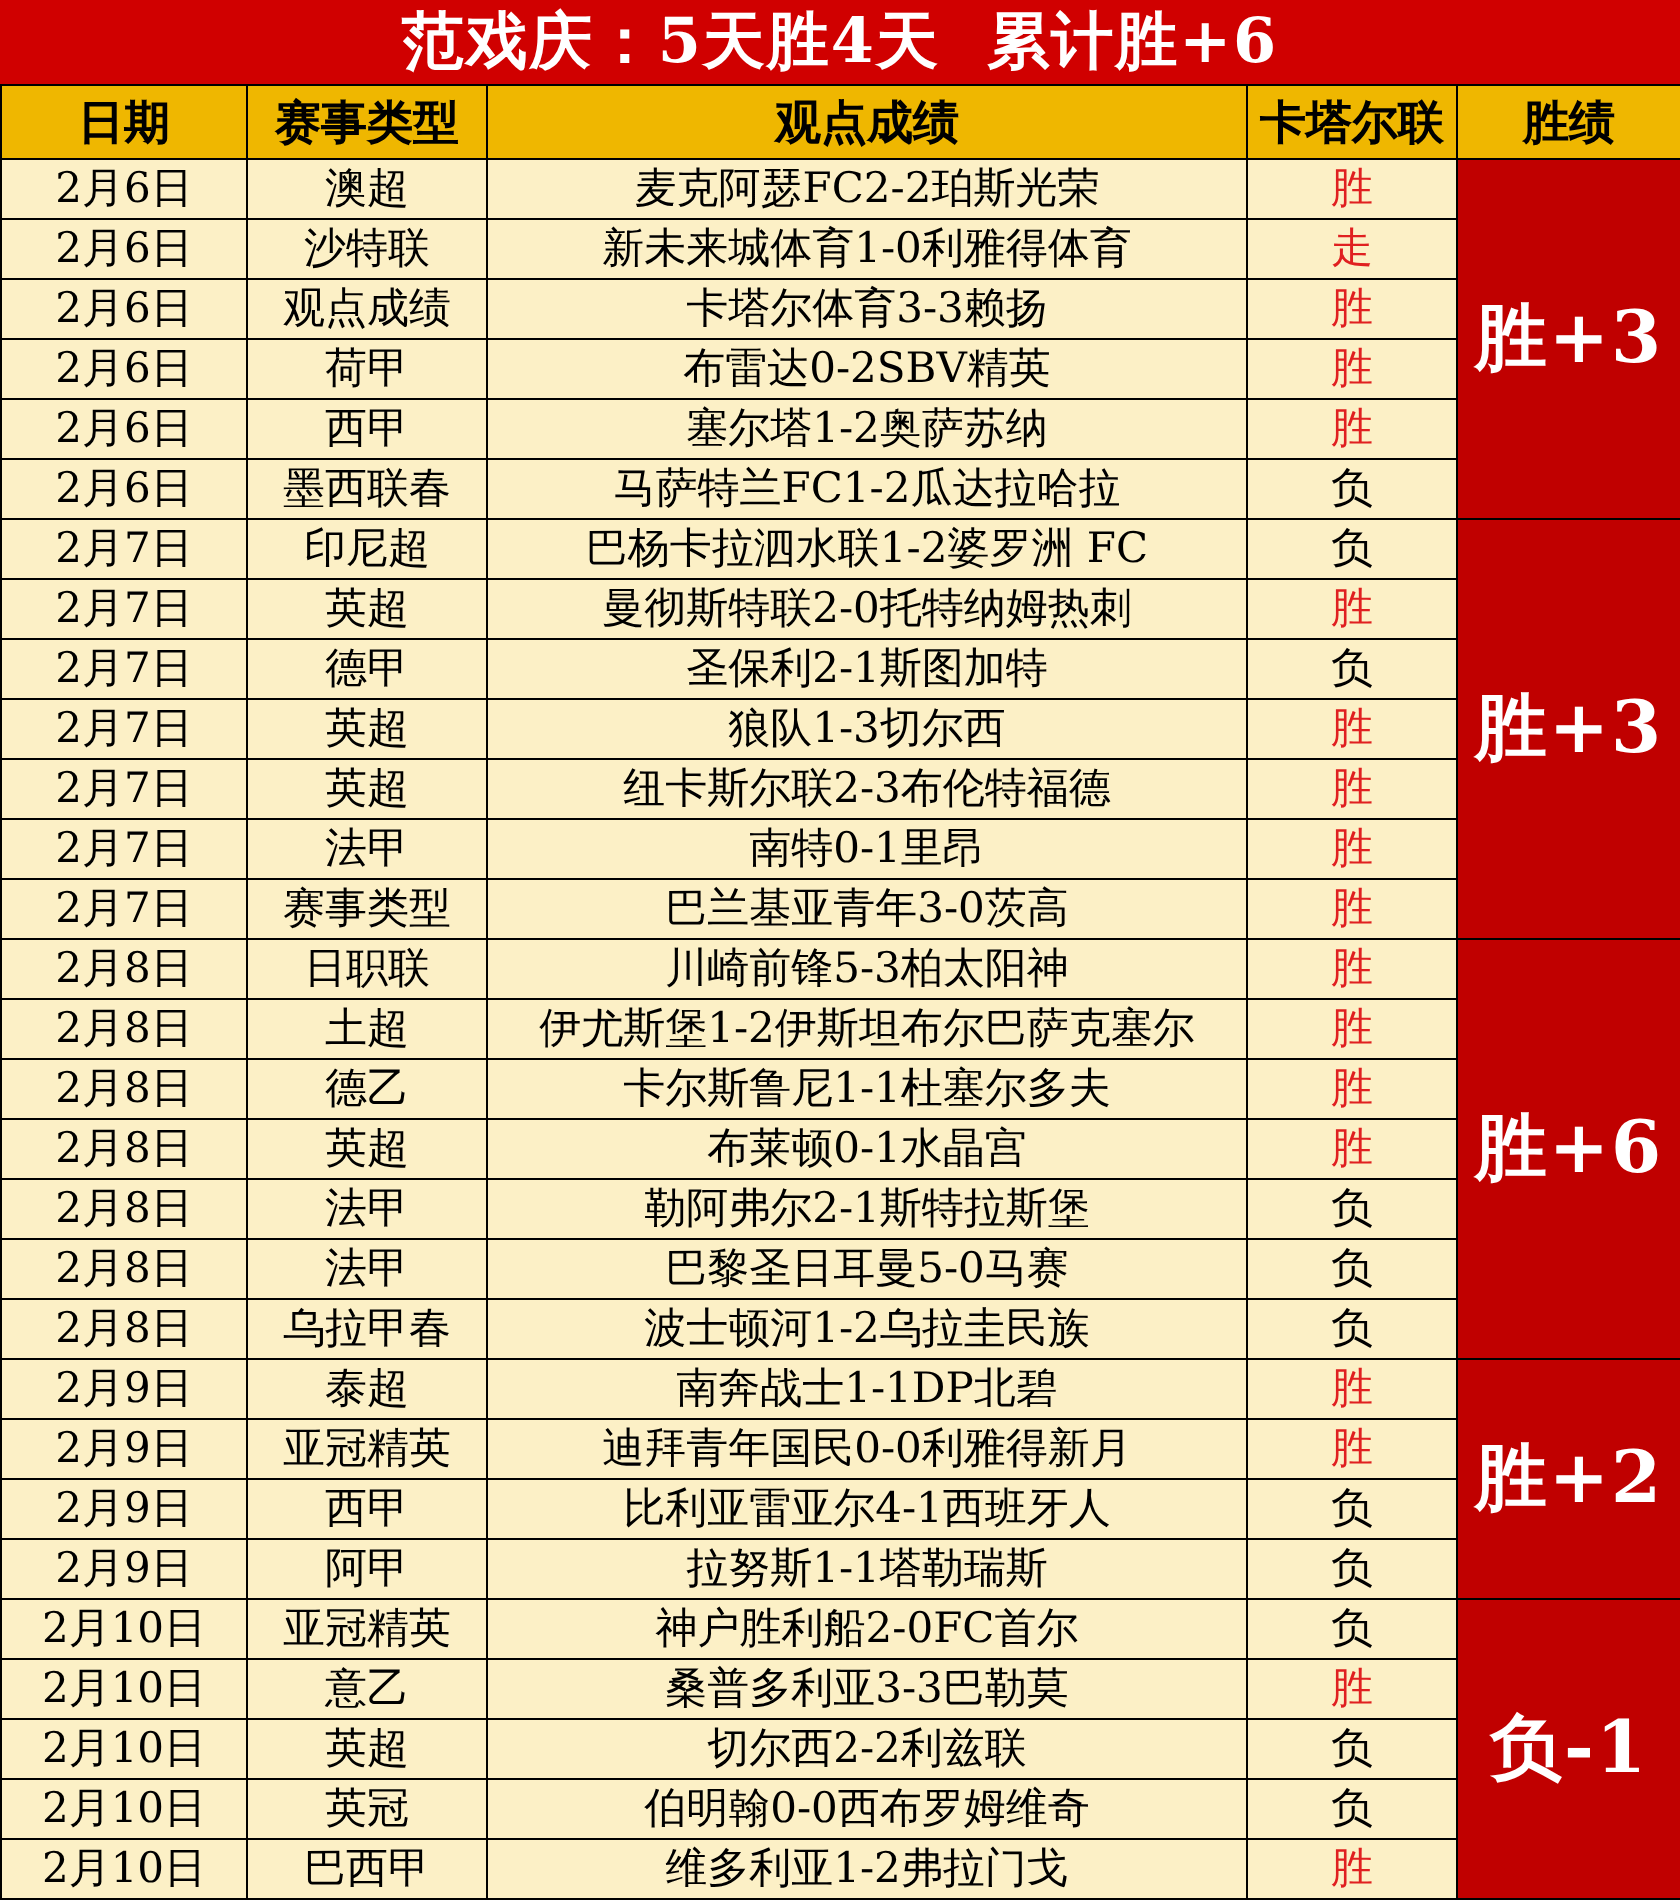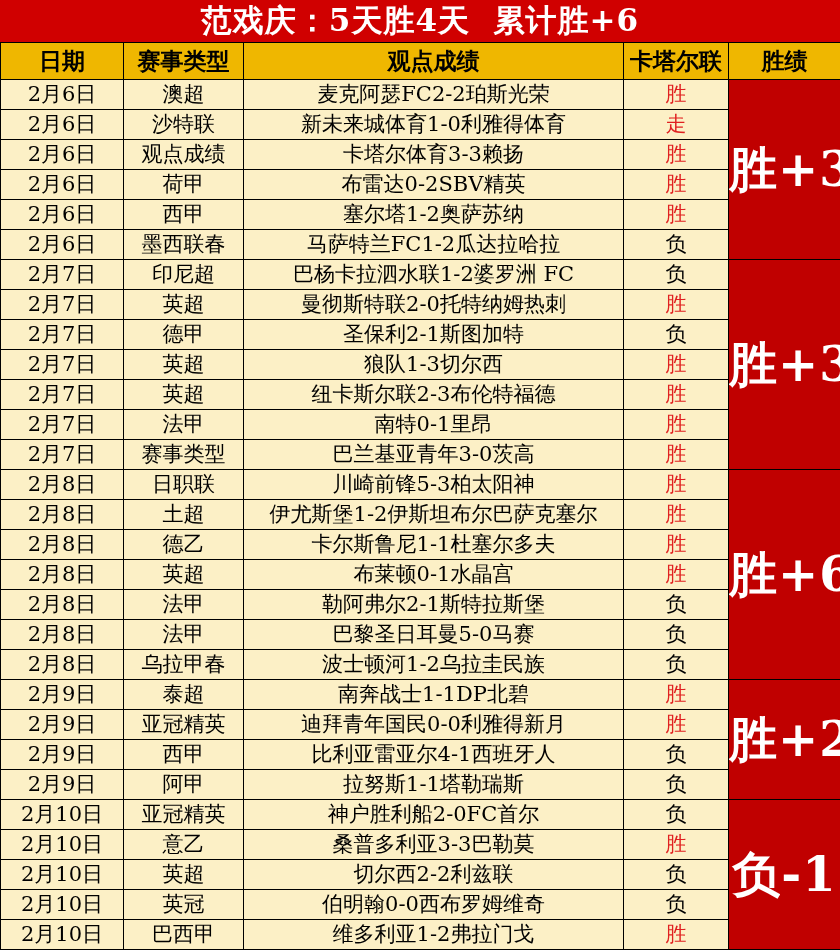--- a/index.html
+++ b/index.html
@@ -63,21 +63,21 @@
     color: #000000;
     height: 29px;
     font-size: 21px;
     line-height: 29px;
   }
   .results-table td.result-red { color: var(--result-win); }
   .results-table td.result-black { color: var(--result-loss); }
   .results-table td.record-cell {
     background: var(--record-bg);
     color: var(--record-text);
-    font-size: 48px;
+    font-size: 36px;
     font-weight: bold;
     letter-spacing: 1px;
   }
 </style>
 </head>
 <body>
 
 <div class="page">
   <div class="title-bar">
     <span>范戏庆：5天胜4天  累计胜+6</span>

